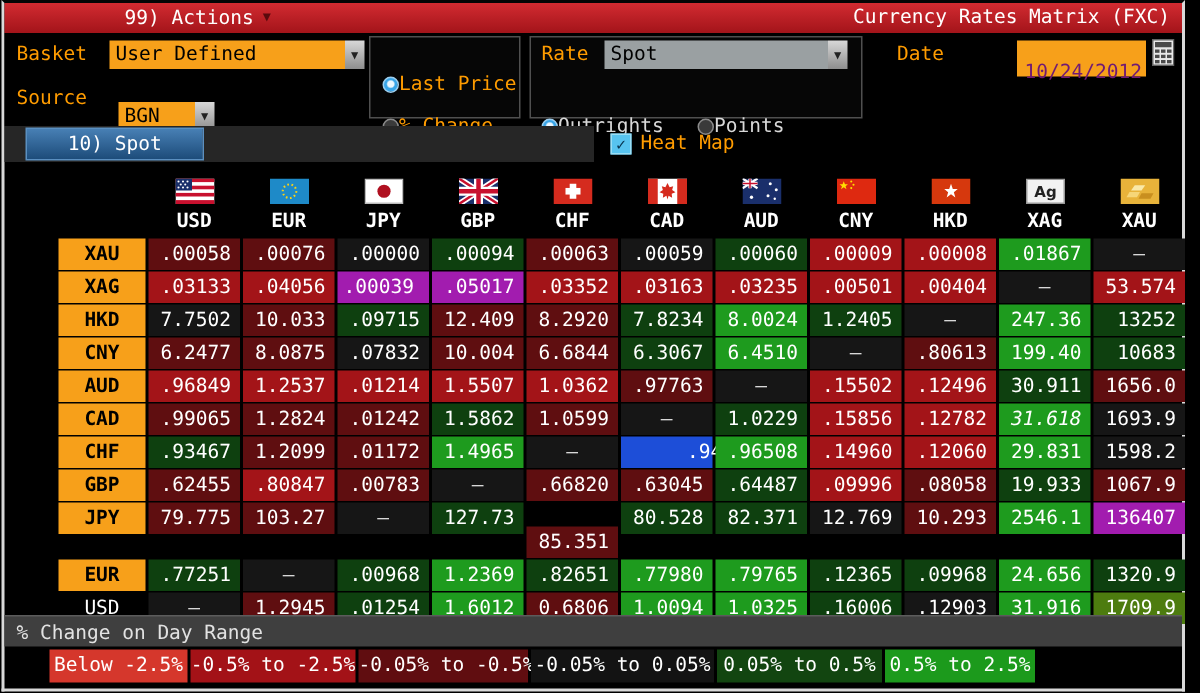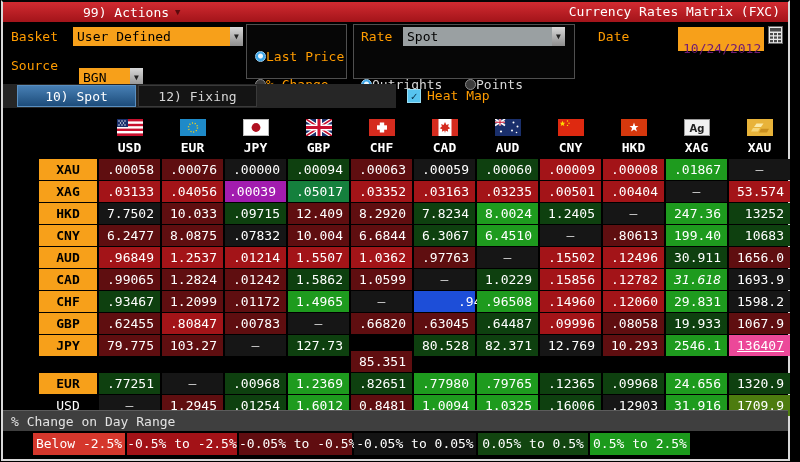--- a/index.html
+++ b/index.html
@@ -137,21 +137,20 @@
               <rect x="6" y="14" width="3" height="2.2"></rect>
               <rect x="10" y="14" width="3" height="2.2"></rect>
           </g>
         </svg>
       </div>
     </div>
 
     <div class="tabstrip"></div>
     <div id="tabs">
         <div class="tab active">10) Spot</div>
-        <div class="tab">12) Fixing</div>
       </div>
     <div class="heatmap">
       <span class="checkbox">✓</span>
       <span class="heatmap-lab">Heat Map</span>
     </div>
 
     <div id="matrix">
         <div class="corner flagcell"></div>
         <div class="flagcell">
           <svg width="26" height="17" viewBox="0 0 26 17">
@@ -278,21 +277,21 @@
         <div class="cell" style="background: rgb(22, 22, 22);">.00059</div>
         <div class="cell" style="background: rgb(14, 64, 15);">.00060</div>
         <div class="cell" style="background: rgb(163, 20, 24);">.00009</div>
         <div class="cell" style="background: rgb(163, 20, 24);">.00008</div>
         <div class="cell" style="background: rgb(30, 155, 30);">.01867</div>
         <div class="cell dash" style="background: rgb(22, 22, 22);">–</div>
         <div class="rlabel">XAG</div>
         <div class="cell" style="background: rgb(163, 20, 24);">.03133</div>
         <div class="cell" style="background: rgb(163, 20, 24);">.04056</div>
         <div class="cell" style="background: #a21caf; text-align: center;">.00039</div>
-        <div class="cell" style="background: #15803d;">.05017</div>
+        <div class="cell" style="background: #a21caf;">.05017</div>
         <div class="cell" style="background: rgb(163, 20, 24);">.03352</div>
         <div class="cell" style="background: rgb(163, 20, 24);">.03163</div>
         <div class="cell" style="background: rgb(163, 20, 24);">.03235</div>
         <div class="cell" style="background: rgb(163, 20, 24);">.00501</div>
         <div class="cell" style="background: rgb(163, 20, 24);">.00404</div>
         <div class="cell dash" style="background: rgb(22, 22, 22);">–</div>
         <div class="cell" style="background: rgb(163, 20, 24);">53.574</div>
         <div class="rlabel">HKD</div>
         <div class="cell" style="background: rgb(22, 22, 22);">7.7502</div>
         <div class="cell" style="background: rgb(95, 14, 16);">10.033</div>
@@ -369,39 +368,39 @@
         <div class="cell" style="background: rgb(95, 14, 16);">79.775</div>
         <div class="cell" style="background: rgb(95, 14, 16);">103.27</div>
         <div class="cell dash" style="background: rgb(22, 22, 22);">–</div>
         <div class="cell" style="background: rgb(14, 64, 15);">127.73</div>
         <div class="cell" style="background: rgb(95, 14, 16); margin-top: 16px;">85.351</div>
         <div class="cell" style="background: rgb(14, 64, 15);">80.528</div>
         <div class="cell" style="background: rgb(14, 64, 15);">82.371</div>
         <div class="cell" style="background: rgb(22, 22, 22);">12.769</div>
         <div class="cell" style="background: rgb(95, 14, 16);">10.293</div>
         <div class="cell" style="background: rgb(30, 155, 30);">2546.1</div>
-        <div class="cell" style="background: #ec4899; text-decoration: underline;">136407</div>
+        <div class="cell" style="background: #a21caf;">136407</div>
         <div class="rlabel">EUR</div>
         <div class="cell" style="background: rgb(14, 64, 15);">.77251</div>
         <div class="cell dash" style="background: rgb(22, 22, 22);">–</div>
         <div class="cell" style="background: rgb(14, 64, 15);">.00968</div>
         <div class="cell" style="background: rgb(30, 155, 30);">1.2369</div>
         <div class="cell" style="background: rgb(14, 64, 15);">.82651</div>
         <div class="cell" style="background: rgb(30, 155, 30);">.77980</div>
         <div class="cell" style="background: rgb(30, 155, 30);">.79765</div>
         <div class="cell" style="background: rgb(14, 64, 15);">.12365</div>
         <div class="cell" style="background: rgb(14, 64, 15);">.09968</div>
         <div class="cell" style="background: rgb(30, 155, 30);">24.656</div>
         <div class="cell" style="background: rgb(14, 64, 15);">1320.9</div>
         <div class="rlabel dark">USD</div>
         <div class="cell dash" style="background: rgb(22, 22, 22);">–</div>
         <div class="cell" style="background: rgb(95, 14, 16);">1.2945</div>
         <div class="cell" style="background: rgb(14, 64, 15);">.01254</div>
         <div class="cell" style="background: rgb(30, 155, 30);">1.6012</div>
-        <div class="cell" style="background: rgb(95, 14, 16);">0.8481</div>
+        <div class="cell" style="background: rgb(95, 14, 16);">0.6806</div>
         <div class="cell" style="background: rgb(30, 155, 30);">1.0094</div>
         <div class="cell" style="background: rgb(30, 155, 30);">1.0325</div>
         <div class="cell" style="background: rgb(14, 64, 15);">.16006</div>
         <div class="cell" style="background: rgb(22, 22, 22);">.12903</div>
         <div class="cell" style="background: rgb(30, 155, 30);">31.916</div>
         <div class="cell" style="background: #4d7c0f;">1709.9</div>
       </div>
 
     <div class="legend-title-bar">
       <span>% Change on Day Range</span>

